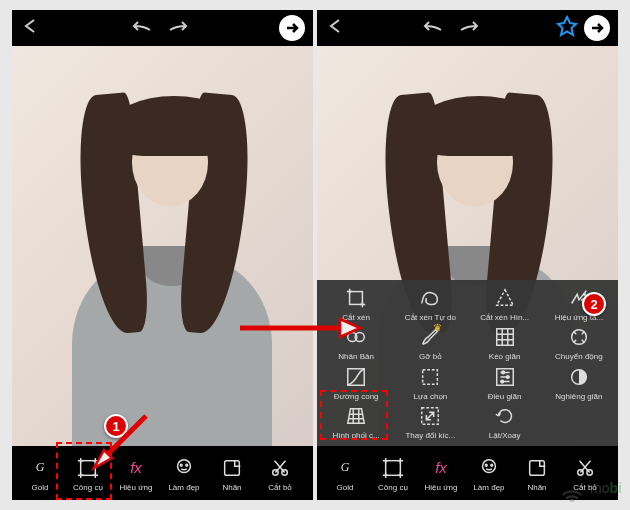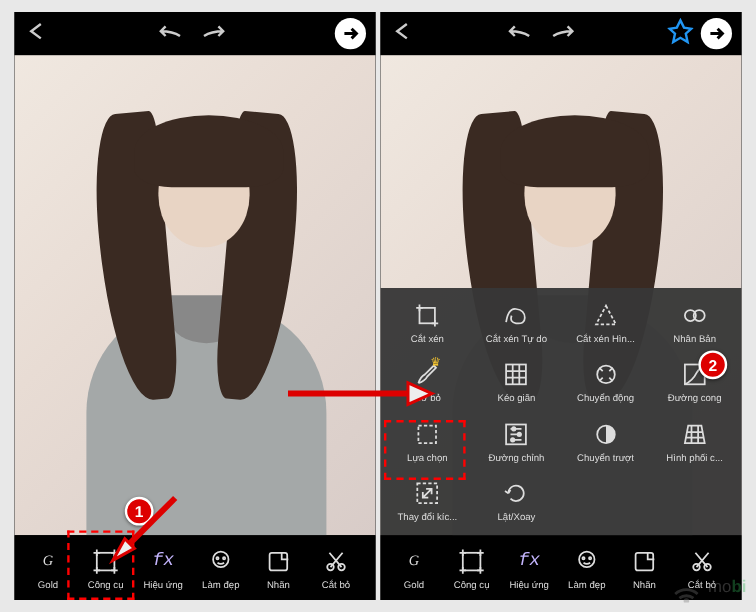--- a/index.html
+++ b/index.html
@@ -84,27 +84,27 @@
     flex-direction: column;
     align-items: center;
     gap: 2px;
     color: #ddd;
     font-size: 8px;
     white-space: nowrap;
   }
   .btool .idot { height: 26px; display:flex; align-items:center; justify-content:center; }
   .btool svg { stroke:#ddd; fill:none; stroke-width:1.6; width:22px; height:22px; }
   .gold-txt { font-style: italic; font-family: Georgia, serif; font-size: 12px; color:#ddd; }
-  .fx-txt { font-style: italic; font-family: Liberation Mono, monospace; font-size: 15px; color:#c4b5fd; }
+  .fx-txt { font-style: italic; font-family: Liberation Sans, sans-serif; font-size: 15px; color:#ec4899; }
   .toolpanel {
     position: absolute;
     bottom: 54px;
     left: 0;
     width: 100%;
-    height: 206px;
+    height: 166px;
     background: rgba(55,55,55,0.96);
     display: grid;
     grid-template-columns: repeat(4, 1fr);
     grid-template-rows: repeat(4, 1fr);
     padding: 4px 2px;
   }
   .ptool {
     display:flex;
     flex-direction:column;
     align-items:center;
@@ -303,20 +303,31 @@
           <span>Cắt xén Tự do</span>
         </div>
       <div class="ptool">
           <div class="idot">
             <svg viewBox="0 0 24 24">
               <path d="M12 3 L21 20 L3 20 Z" stroke-dasharray="3 2"></path>
             </svg>
           </div>
           <span>Cắt xén Hìn...</span>
         </div>
+      <div class="ptool">
+          <div class="idot">
+            <svg viewBox="0 0 24 24">
+              <path d="M4 18 L10 8 L12 14 L20 4"></path>
+              <circle cx="18" cy="8" r="1"></circle>
+              <circle cx="20" cy="12" r="1"></circle>
+              <circle cx="16" cy="14" r="1"></circle>
+            </svg>
+          </div>
+          <span>Hiệu ứng ta...</span>
+        </div>
 
       <div class="ptool">
           <div class="idot">
             <svg viewBox="0 0 24 24">
               <circle cx="8" cy="12" r="5"></circle>
               <circle cx="16" cy="12" r="5"></circle>
             </svg>
           </div>
           <span>Nhân Bản</span>
         </div>
@@ -368,31 +379,31 @@
       <div class="ptool">
           <div class="idot">
             <svg viewBox="0 0 24 24">
               <rect x="3" y="3" width="18" height="18"></rect>
               <path d="M7 7h10M7 12h10M7 17h10"></path>
               <circle cx="10" cy="7" r="1.5" fill="#ddd"></circle>
               <circle cx="15" cy="12" r="1.5" fill="#ddd"></circle>
               <circle cx="9" cy="17" r="1.5" fill="#ddd"></circle>
             </svg>
           </div>
-          <span>Đường chỉnh</span>
+          <span>Điều giãn</span>
         </div>
 
       <div class="ptool">
           <div class="idot">
             <svg viewBox="0 0 24 24">
               <circle cx="12" cy="12" r="8"></circle>
               <path d="M12 4a8 8 0 0 1 0 16" fill="#ddd" stroke="none"></path>
             </svg>
           </div>
-          <span>Chuyển trượt</span>
+          <span>Nghiêng giãn</span>
         </div>
       <div class="ptool">
           <div class="idot">
             <svg viewBox="0 0 24 24">
               <path d="M6 4 L18 4 L21 20 L3 20 Z M6 4 L3 20 M18 4 L21 20 M9 4v16 M15 4v16 M5 10h14 M4 15h16"></path>
             </svg>
           </div>
           <span>Hình phối c...</span>
         </div>
       <div class="ptool">

